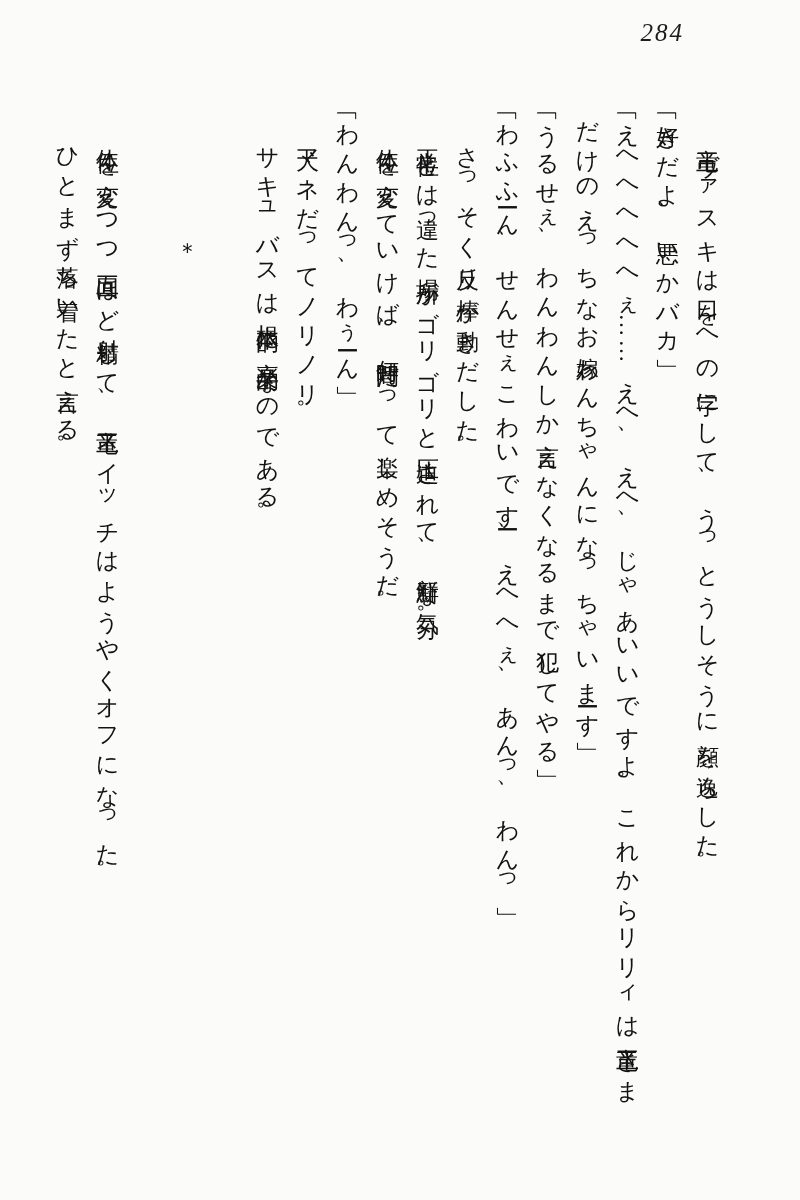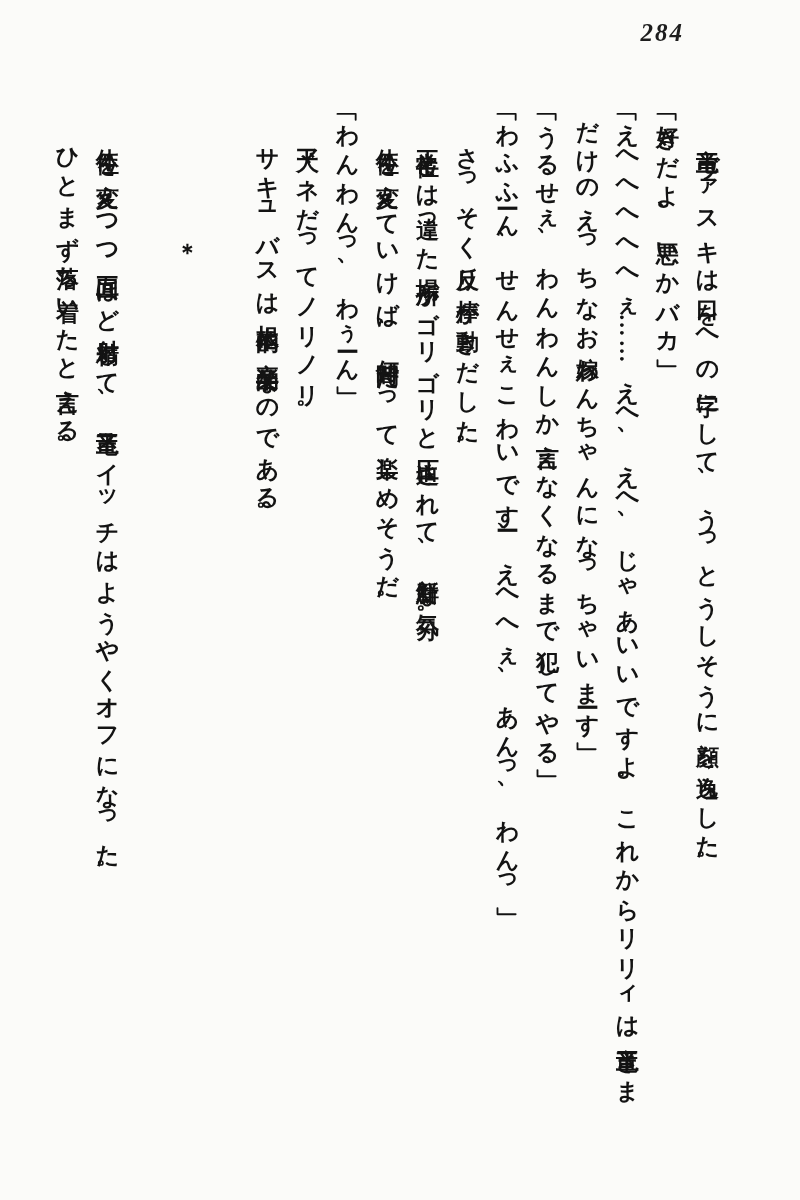--- a/index.html
+++ b/index.html
@@ -12,21 +12,20 @@
     background: #fbfbf9;
     overflow: hidden;
   }
   .page {
     position: relative;
     width: 772px;
     height: 1200px;
     background: #fbfbf9;
     font-family: "Liberation Serif", "DejaVu Serif", serif;
     color: #161616;
-    font-weight: bold;
   }
   .page-number {
     position: absolute;
     top: 20px;
     right: 88px;
     font-style: italic;
     font-size: 25px;
     letter-spacing: 2px;
     color: #1d1d1d;
     line-height: 1;

